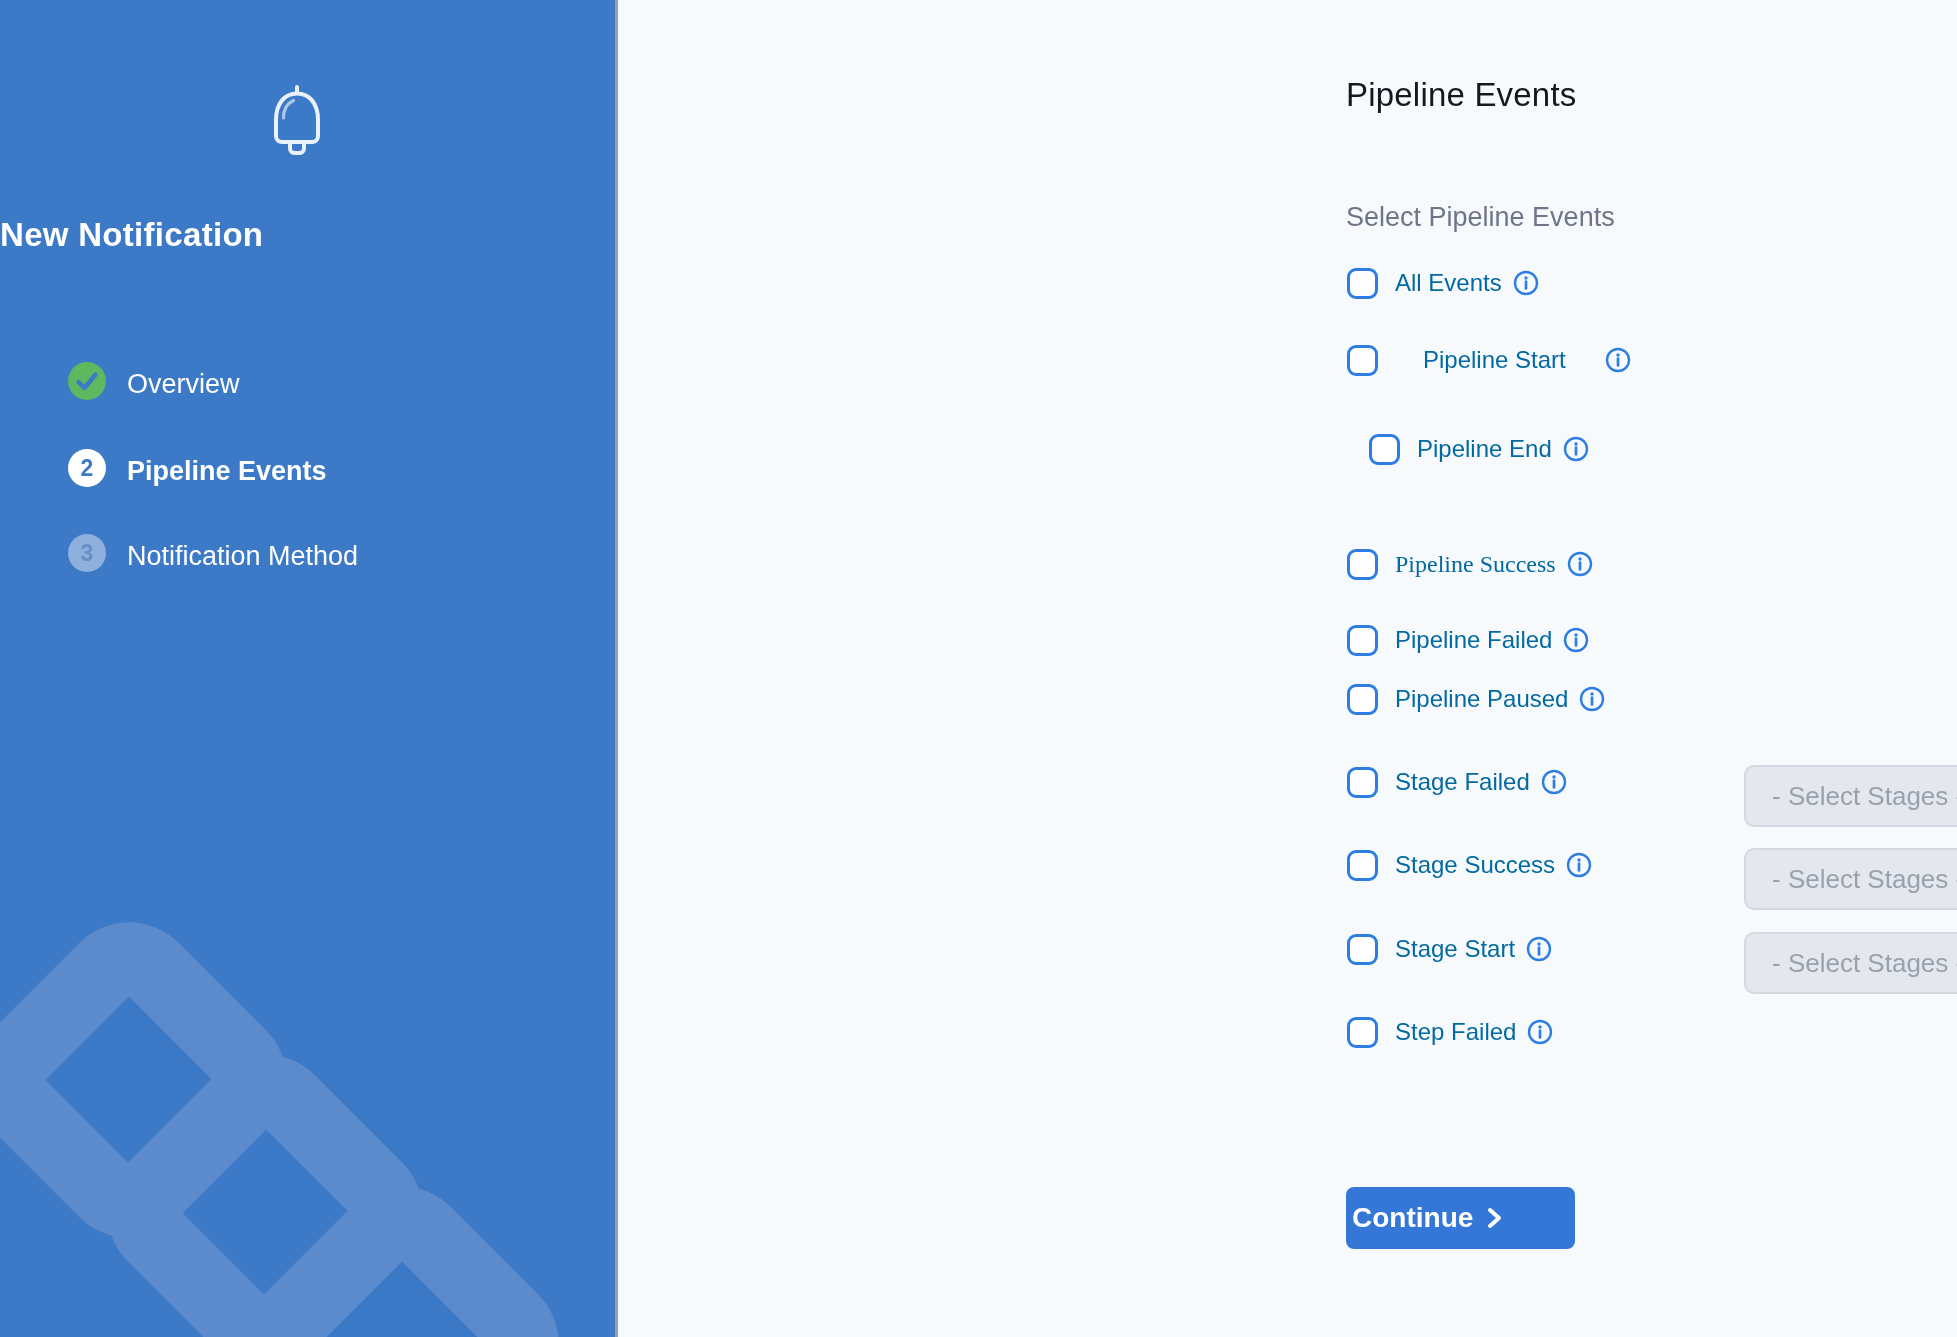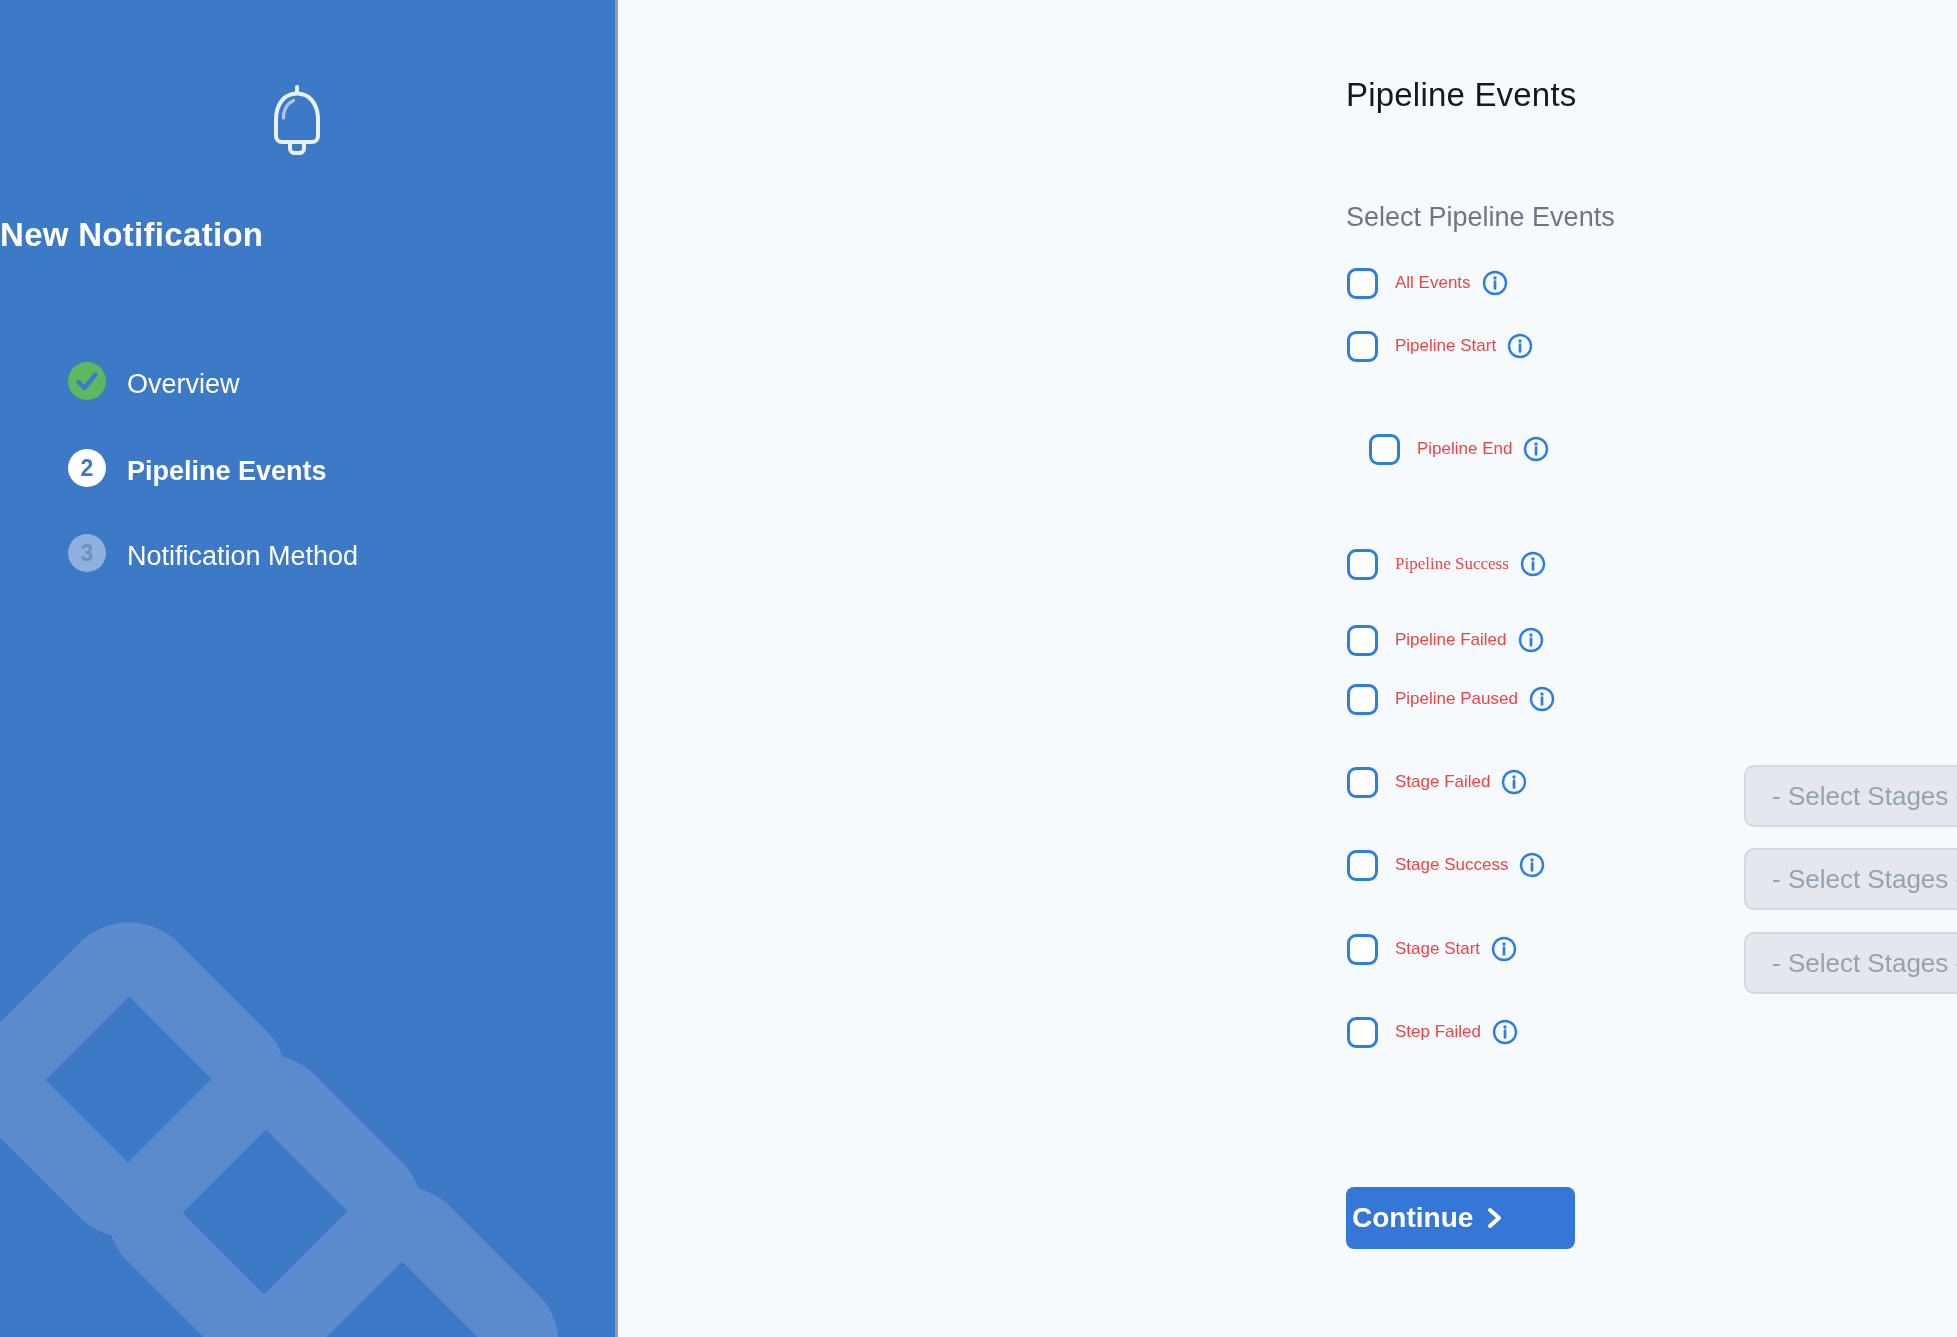--- a/index.html
+++ b/index.html
@@ -58,21 +58,21 @@
   .panel-sub{
     position:absolute;left:728px;top:202px;
     font-size:27px;color:#6f7589;
   }
 
   .row{position:absolute;left:729px;height:32px;display:flex;align-items:center;}
   .cb{
     width:31px;height:31px;box-sizing:border-box;flex:0 0 31px;
     border:3px solid #2e7ee2;border-radius:9px;background:#ffffff;cursor:pointer;
   }
-  .row-label{margin-left:17px;font-size:17px;color:#ef4444;white-space:nowrap;}
+  .row-label{margin-left:17px;font-size:24px;color:#0369a1;white-space:nowrap;}
   .info{margin-left:11px;display:flex;align-items:center;cursor:pointer;}
 
   .dd{
     position:absolute;left:1126px;width:697px;height:62px;box-sizing:border-box;
     background:#e4e7ed;border:2px solid #d4d8e0;border-radius:10px;
     display:flex;align-items:center;padding-left:26px;
     font-size:26px;color:#98a2ad;cursor:pointer;white-space:nowrap;
   }
 
   .continue-btn{
@@ -134,21 +134,21 @@
           <span class="cb" role="checkbox" aria-checked="false"></span>
           <span class="row-label">All Events</span>
           <span class="info">
             <svg width="26" height="26" viewBox="0 0 26 26" fill="none">
               <circle cx="13" cy="13" r="11" stroke="#2e7ee2" stroke-width="2.4"></circle>
               <circle cx="13" cy="8" r="1.7" fill="#2e7ee2"></circle>
               <path d="M13 11.6 V18.4" stroke="#2e7ee2" stroke-width="2.7" stroke-linecap="round"></path>
             </svg>
           </span>
         </div>
-        <div class="row" style="top: 330px;">
+        <div class="row" style="top: 344px; gap: 28px;">
           <span class="cb" role="checkbox" aria-checked="false"></span>
           <span class="row-label">Pipeline Start</span>
           <span class="info">
             <svg width="26" height="26" viewBox="0 0 26 26" fill="none">
               <circle cx="13" cy="13" r="11" stroke="#2e7ee2" stroke-width="2.4"></circle>
               <circle cx="13" cy="8" r="1.7" fill="#2e7ee2"></circle>
               <path d="M13 11.6 V18.4" stroke="#2e7ee2" stroke-width="2.7" stroke-linecap="round"></path>
             </svg>
           </span>
         </div>

